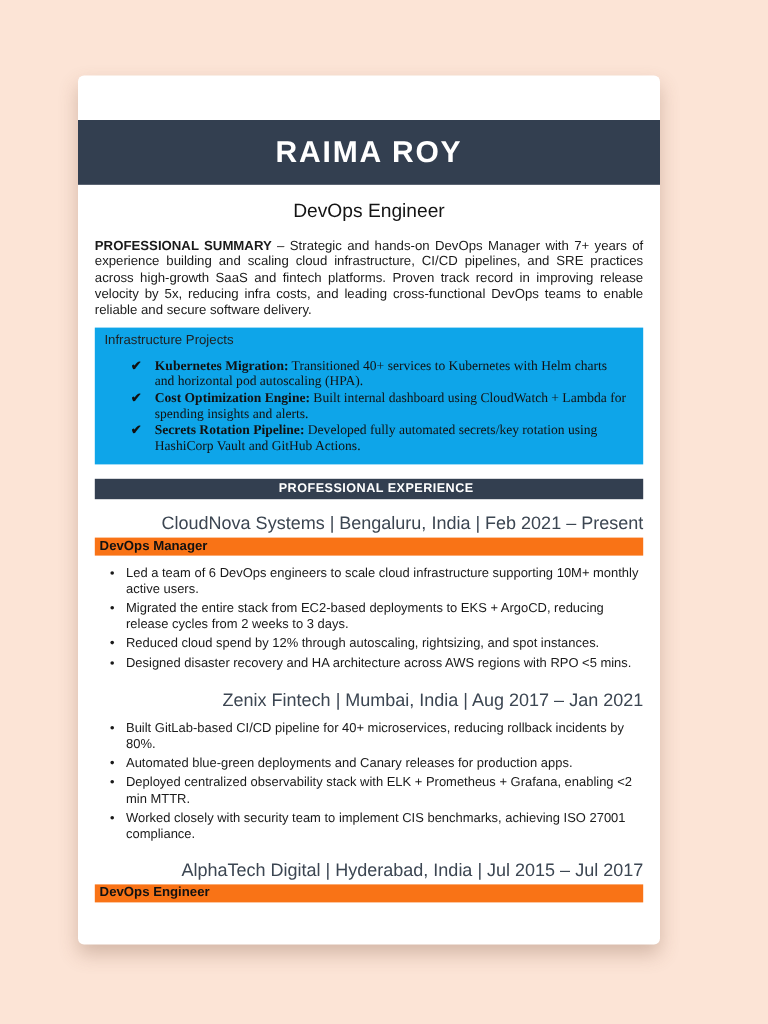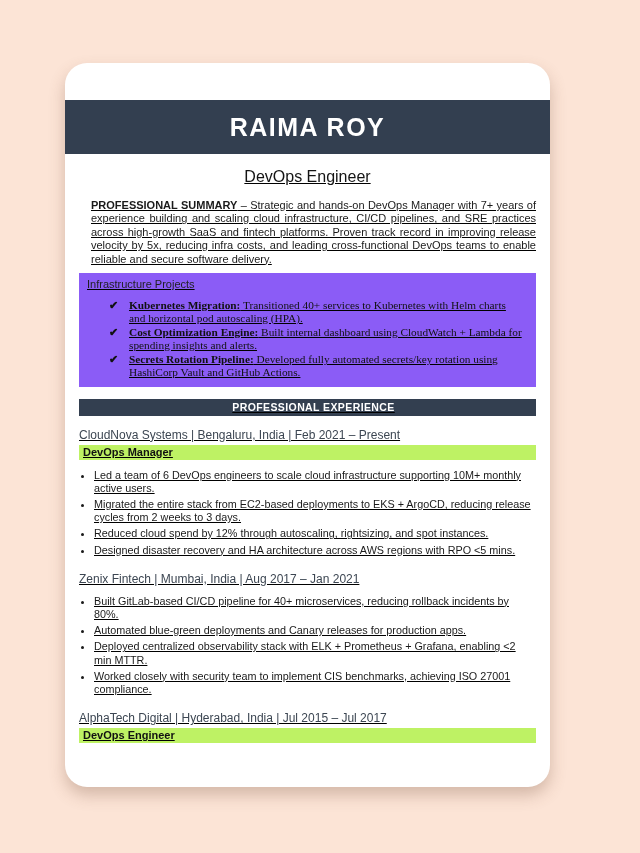--- a/index.html
+++ b/index.html
@@ -8,21 +8,21 @@
     background: #fce4d6;
     font-family: "Liberation Sans", sans-serif;
     position: relative;
     overflow: hidden;
   }
   .card {
     position: absolute;
     left: 65px; top: 63px;
     width: 485px; height: 724px;
     background: #ffffff;
-    border-radius: 22px;
+    border-radius: 5px;
     box-shadow: 0 8px 16px rgba(120, 80, 60, 0.30);
     overflow: hidden;
   }
   .header-band {
     margin-top: 37px;
     height: 54px;
     background: #333f50;
     display: flex;
     flex-direction: column;
     align-items: center;
@@ -33,40 +33,39 @@
     font-size: 25px;
     font-weight: 700;
     letter-spacing: 1.5px;
     line-height: 27px;
   }
   .contact {
     color: #f1f3f5;
     font-size: 10.5px;
     margin-top: 3px;
   }
-  .content { padding: 0 14px; text-decoration: underline; }
+  .content { padding: 0 14px; }
   .doc-title {
     text-align: center;
     font-size: 16px;
     font-weight: 400;
     color: #141414;
     margin-top: 14px;
   }
   .summary {
     margin-top: 13px;
     font-size: 11px;
     line-height: 13.4px;
     color: #1a1a1a;
     text-align: justify;
-    margin-left: 12px;
   }
   .summary .label { font-weight: 700; }
   .projects-box {
     margin-top: 7px;
-    background: #8b5cf6;
+    background: #0ea5e9;
     padding: 5px 8px 6px 8px;
   }
   .projects-title {
     font-size: 11px;
     color: #1f1f1f;
   }
   .projects-list {
     list-style: none;
     margin-top: 9px;
     margin-left: 22px;
@@ -94,34 +93,35 @@
     color: #ffffff;
     font-weight: 700;
     font-size: 10.5px;
     letter-spacing: 0.4px;
     text-align: center;
     padding: 2px 0 3px 12px;
   }
   .job { margin-top: 15px; }
   .job-first { margin-top: 12px; }
   .company-line {
-    font-size: 12px;
+    font-size: 15px;
     color: #3c4652;
     margin-bottom: 3px;
+    text-align: right;
   }
   .role-band {
-    background: #bef264;
+    background: #f97316;
     font-weight: 700;
     font-size: 11px;
     color: #111111;
     padding: 1px 4px 2px 4px;
   }
   .bullets {
     margin-top: 9px;
-    margin-left: 15px;
+    margin-left: 26px;
     margin-right: 2px;
     font-size: 10.8px;
     line-height: 13.2px;
     color: #1a1a1a;
   }
   .bullets li { margin-bottom: 3px; }
 </style>
 </head>
 <body>
 

